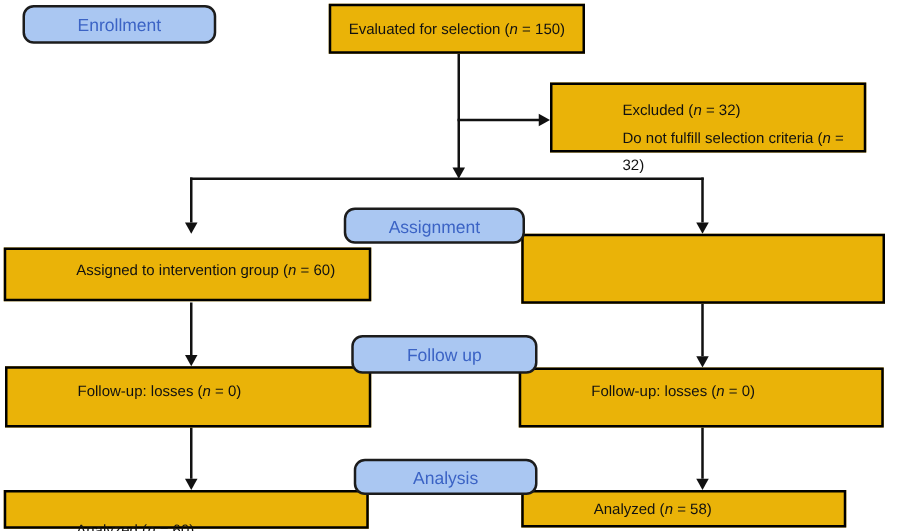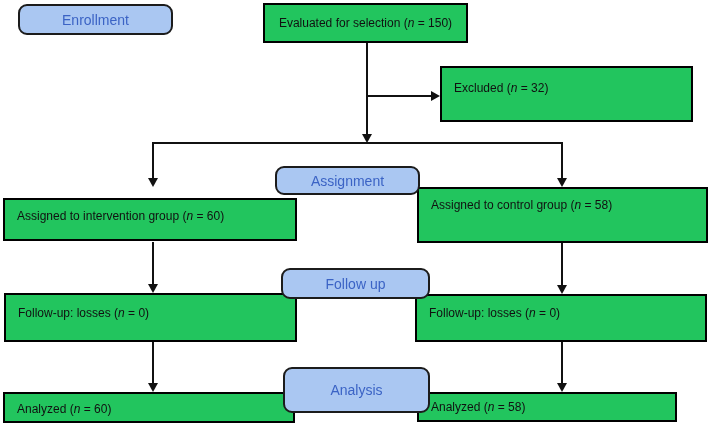--- a/index.html
+++ b/index.html
@@ -3,25 +3,25 @@
 <meta charset="utf-8">
 <style>
   * { margin:0; padding:0; box-sizing:border-box; }
   html,body { background:#ffffff; font-family:"Liberation Sans", sans-serif; }
   #canvas {
     position:relative; width:720px; height:425px; background:#ffffff; overflow:hidden;
     color:#111;
   }
   
   .wbox {
-    position:absolute; background:#22c55e; border:2px solid #000000;
+    position:absolute; background:#eab308; border:2px solid #000000;
     font-size:12px; color:#111; z-index:2;
   }
   .wbox.center { display:flex; align-items:center; justify-content:center; text-align:center; }
-  .wbox .line1, .wbox .line2 { display:block; padding-left:12px; }
+  .wbox .line1, .wbox .line2 { display:block; padding-left:12px;margin-left:44px; }
   
   .stage {
     position:absolute; background:#aac7f2; border:2px solid #1c1c1c; border-radius:9px;
     color:#3b63c5; font-size:14px; display:flex; align-items:center; justify-content:center;
     z-index:6;
   }
   
   .hline, .vline { position:absolute; background:#111111; z-index:1; }
   .arr-d {
     position:absolute; width:0; height:0; z-index:1;
@@ -61,55 +61,55 @@
   <div class="arr-d" style="left:148px; top:383px;"></div>
   <div class="vline" style="left:561px; top:342px; width:2px; height:41px;"></div>
   <div class="arr-d" style="left:557px; top:383px;"></div>
 
   <div class="wbox center" style="left:263px; top:3px; width:205px; height:40px;">
     <span>Evaluated for selection (<i>n</i> = 150)</span>
   </div>
 
   <div class="wbox" style="left:440px; top:66px; width:253px; height:56px; padding-top:9px; line-height:22px;">
     <span class="line1">Excluded (<i>n</i> = 32)</span>
+    <span class="line2">Do not fulfill selection criteria (<i>n</i> = 32)</span>
   </div>
 
   <div class="wbox" style="left:3px; top:198px; width:294px; height:43px; padding-top:7px; line-height:19px;">
     <span class="line1">Assigned to intervention group (<i>n</i> = 60)</span>
   </div>
 
   <div class="wbox" style="left:417px; top:187px; width:291px; height:56px; padding-top:7px; line-height:19px;">
-    <span class="line1">Assigned to control group (<i>n</i> = 58)</span>
   </div>
 
   <div class="wbox" style="left:4px; top:293px; width:293px; height:49px; padding-top:11px;">
     <span class="line1">Follow-up: losses (<i>n</i> = 0)</span>
   </div>
 
   <div class="wbox" style="left:415px; top:294px; width:292px; height:48px; padding-top:10px;">
     <span class="line1">Follow-up: losses (<i>n</i> = 0)</span>
   </div>
 
-  <div class="wbox" style="left:3px; top:392px; width:292px; height:31px; padding-top:8px;">
+  <div class="wbox" style="left:3px; top:392px; width:292px; height:31px; padding-top:23px;">
     <span class="line1">Analyzed (<i>n</i> = 60)</span>
   </div>
 
   <div class="wbox" style="left:417px; top:392px; width:260px; height:30px; padding-top:6px;">
     <span class="line1">Analyzed (<i>n</i> = 58)</span>
   </div>
 
   <div class="stage" style="left:18px; top:4px; width:155px; height:31px;">
     <span>Enrollment</span>
   </div>
 
   <div class="stage" style="left:275px; top:166px; width:145px; height:29px;">
     <span>Assignment</span>
   </div>
 
   <div class="stage" style="left:281px; top:268px; width:149px; height:31px;">
     <span>Follow up</span>
   </div>
 
-  <div class="stage" style="left:283px; top:367px; width:147px; height:46px;align-items:center;">
+  <div class="stage" style="left:283px; top:367px; width:147px; height:29px;align-items:center;">
     <span>Analysis</span>
   </div>
 
 </div>
 
 </body></html>

